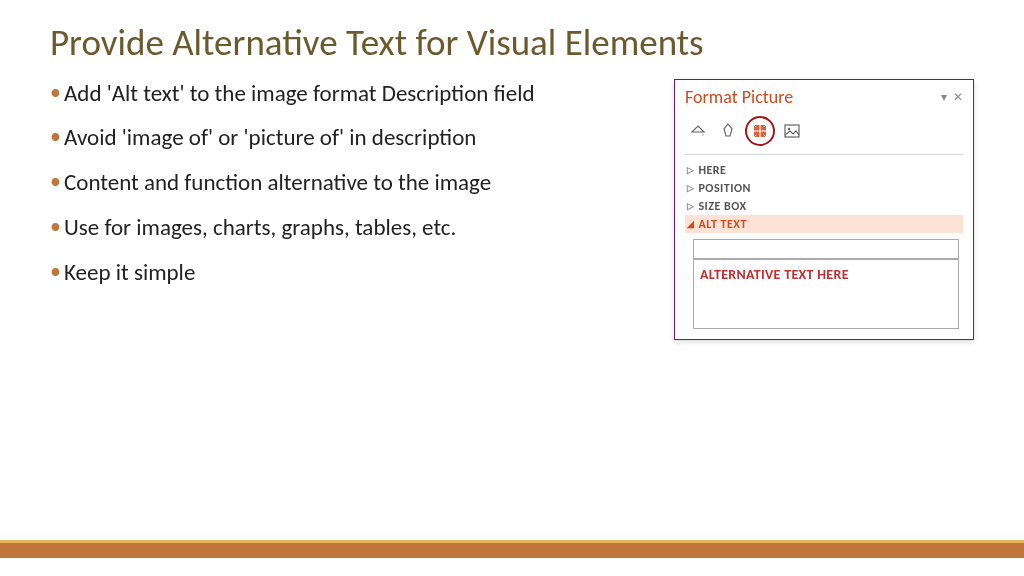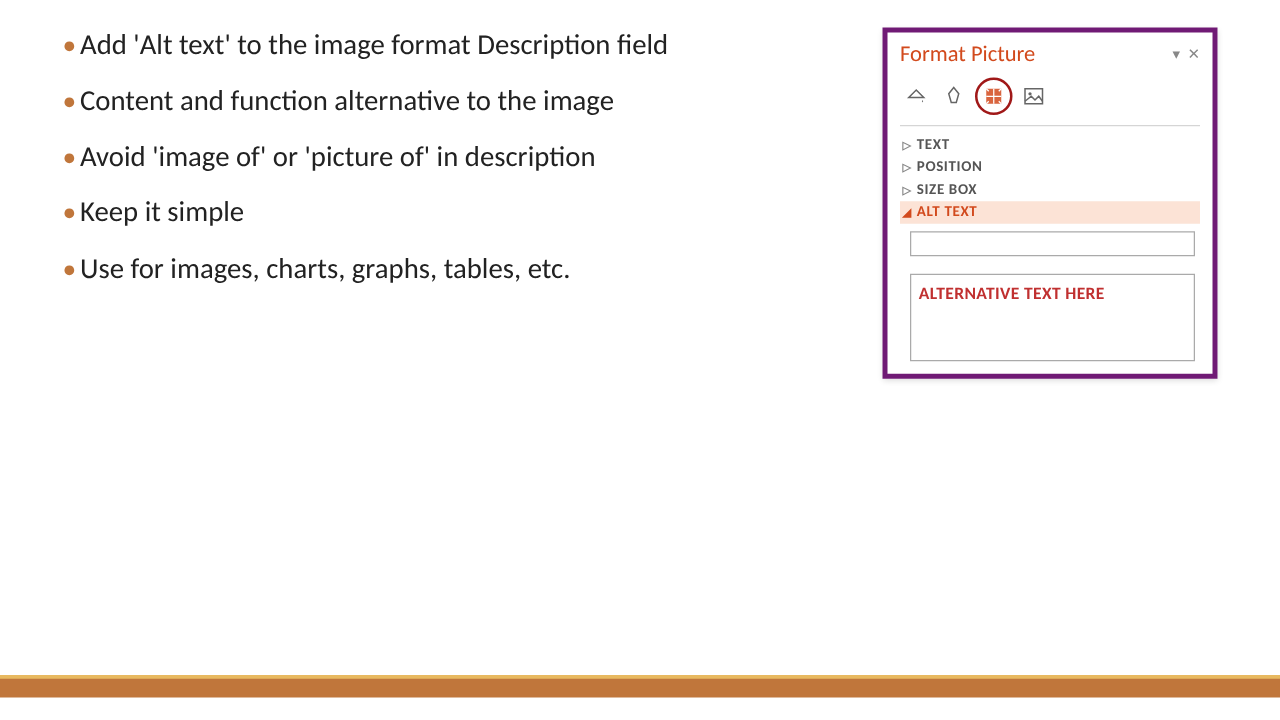--- a/index.html
+++ b/index.html
@@ -43,22 +43,22 @@
   .bullets li::before {
     content: "•";
     position: absolute;
     left: 0;
     top: 0;
     color: #c0763b;
     font-size: 22px;
   }
   
   .pane {
-    width: 268px;
-    border: 4px solid #701a75;
+    width: 300px;
+    border: 1px solid #701a75;
     background: #fff;
     padding: 6px 10px 10px 10px;
     box-shadow: 0 2px 5px rgba(0,0,0,0.15);
     font-size: 13px;
     color: #555;
   }
   .pane-header {
     display: flex;
     align-items: center;
     justify-content: space-between;
@@ -145,21 +145,21 @@
     width: 100%;
     height: 20px;
     border: 1px solid #aaa;
     margin-top: 2px;
     background: #fff;
   }
   .desc-box {
     width: 100%;
     height: 70px;
     border: 1px solid #aaa;
-    margin-top: 14px;
+    margin-top: 0;
     background: #fff;
     padding: 6px;
     color: #c03030;
     font-weight: 700;
     font-size: 14px;
     letter-spacing: 0.3px;
   }
   .footer-bar {
     position: absolute;
     left: 0;
@@ -167,29 +167,30 @@
     width: 100%;
     height: 18px;
     background: #c0763b;
     border-top: 3px solid #e8b960;
   }
 </style>
 </head>
 <body>
 
 <div class="slide">
+  <h1 class="title">Provide Alternative Text for Visual Elements</h1>
 
   <div class="content-row">
 
     <ul class="bullets">
       <li>Add 'Alt text' to the image format Description field</li>
+      <li>Avoid 'image of' or 'picture of' in description</li>
       <li>Content and function alternative to the image</li>
-      <li>Avoid 'image of' or 'picture of' in description</li>
+      <li>Use for images, charts, graphs, tables, etc.</li>
       <li>Keep it simple</li>
-      <li>Use for images, charts, graphs, tables, etc.</li>
     </ul>
 
     <div class="pane">
       <div class="pane-header">
         <span class="pane-title">Format Picture</span>
         <div class="pane-controls">
           <span>▾</span>
           <span>✕</span>
         </div>
       </div>
@@ -217,21 +218,21 @@
           <svg width="18" height="18" viewBox="0 0 18 18">
               <rect x="2" y="3" width="14" height="12" fill="none" stroke="#666" stroke-width="1.2"></rect>
               <circle cx="6" cy="7" r="1.3" fill="#666"></circle>
               <path d="M2 13 L7 9 L10 12 L13 9 L16 13" fill="none" stroke="#666" stroke-width="1.2"></path>
             </svg>
         </div>
       </div>
 
       <div class="section">
         <span class="tri">▷</span>
-        <span>TEXT</span>
+        <span>HERE</span>
       </div>
       <div class="section">
         <span class="tri">▷</span>
         <span>POSITION</span>
       </div>
       <div class="section">
         <span class="tri">▷</span>
         <span>SIZE BOX</span>
       </div>
       <div class="section active">

